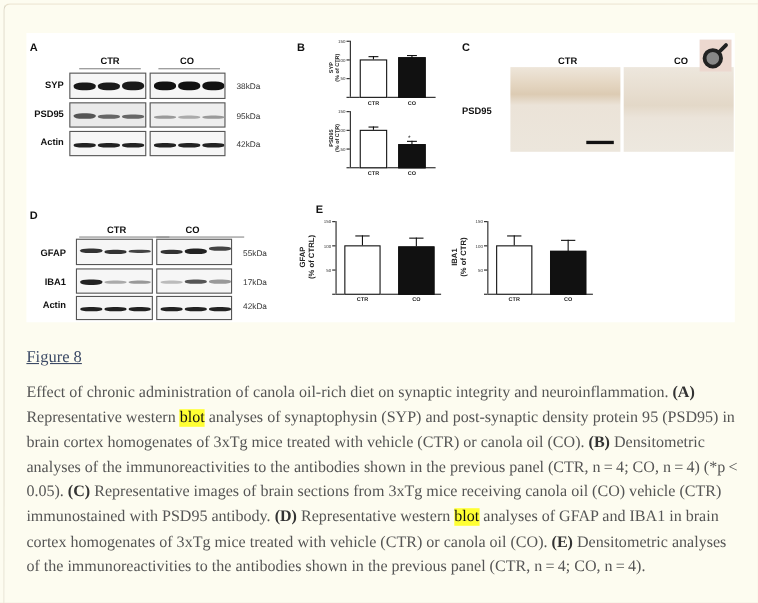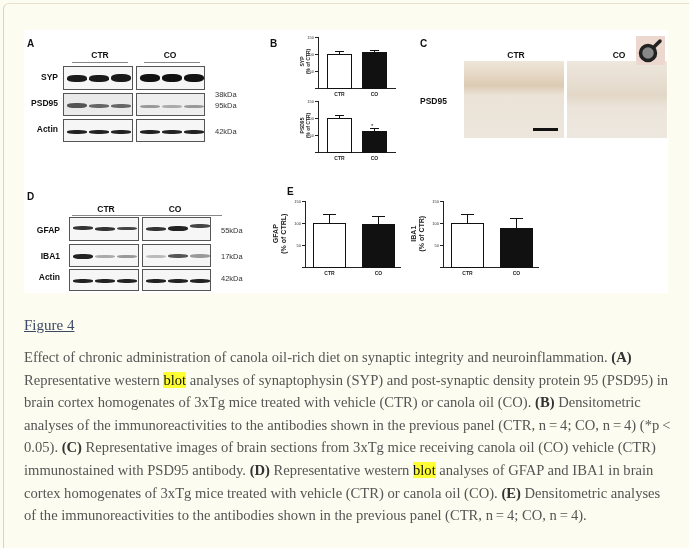--- a/index.html
+++ b/index.html
@@ -95,21 +95,21 @@
     <div class="band" style="left:3px;top:10px;width:20px;height:4px;background:#222;"></div>
     <div class="band" style="left:25px;top:10px;width:20px;height:4px;background:#222;"></div>
     <div class="band" style="left:47px;top:10px;width:20px;height:4px;background:#222;"></div>
   </div>
   <div class="blot" style="left:112px;top:89px;width:69px;height:23px;">
     <div class="band" style="left:3px;top:10px;width:20px;height:4px;background:#222;"></div>
     <div class="band" style="left:25px;top:10px;width:20px;height:4px;background:#222;"></div>
     <div class="band" style="left:47px;top:10px;width:20px;height:4px;background:#222;"></div>
   </div>
 
-  <div class="abs kda" style="left:191px;top:60px;">38kDa</div>
+  <div class="abs kda" style="left:191px;top:44px;">38kDa</div>
   <div class="abs kda" style="left:191px;top:71px;">95kDa</div>
   <div class="abs kda" style="left:191px;top:97px;">42kDa</div>
 
   <div class="abs panel-label" style="left:246px;top:8px;">B</div>
 
   <div class="ylab" style="left:258px;top:26px;width:46px;font-size:5px;">SYP<br>(% of CTR)</div>
   <div class="axis-y" style="left:294px;top:7px;height:51px;"></div>
   <div class="axis-x" style="left:294px;top:58px;width:78px;"></div>
   <div class="tick" style="left:291px;top:7px;"></div>
   <div class="tick" style="left:291px;top:24px;"></div>
@@ -241,14 +241,14 @@
   <div class="err" style="left:443px;top:184px;height:10px;"></div>
   <div class="errcap" style="left:437px;top:184px;width:13px;"></div>
   <div class="bar white" style="left:427px;top:193px;width:33px;height:45px;"></div>
   <div class="err" style="left:492px;top:188px;height:11px;"></div>
   <div class="errcap" style="left:486px;top:188px;width:13px;"></div>
   <div class="bar black" style="left:476px;top:198px;width:33px;height:40px;"></div>
   <div class="cat" style="left:427px;top:240px;width:33px;">CTR</div>
   <div class="cat" style="left:476px;top:240px;width:33px;">CO</div>
 </div>
 
-<a class="caption-link" href="#">Figure 4</a>
+<a class="caption-link" href="#">Figure 8</a>
 <div class="caption" id="caption"><span>Effect of chronic administration of canola oil-rich diet on synaptic integrity and neuroinflammation. </span><b>(A)</b><span> Representative western </span><span class="hl">blot</span><span> analyses of synaptophysin (SYP) and post-synaptic density protein 95 (PSD95) in brain cortex homogenates of 3xTg mice treated with vehicle (CTR) or canola oil (CO). </span><b>(B)</b><span> Densitometric analyses of the immunoreactivities to the antibodies shown in the previous panel (CTR, n = 4; CO, n = 4) (*p &lt; 0.05). </span><b>(C)</b><span> Representative images of brain sections from 3xTg mice receiving canola oil (CO) vehicle (CTR) immunostained with PSD95 antibody. </span><b>(D)</b><span> Representative western </span><span class="hl">blot</span><span> analyses of GFAP and IBA1 in brain cortex homogenates of 3xTg mice treated with vehicle (CTR) or canola oil (CO). </span><b>(E)</b><span> Densitometric analyses of the immunoreactivities to the antibodies shown in the previous panel (CTR, n = 4; CO, n = 4).</span></div>
 
 </body></html>

